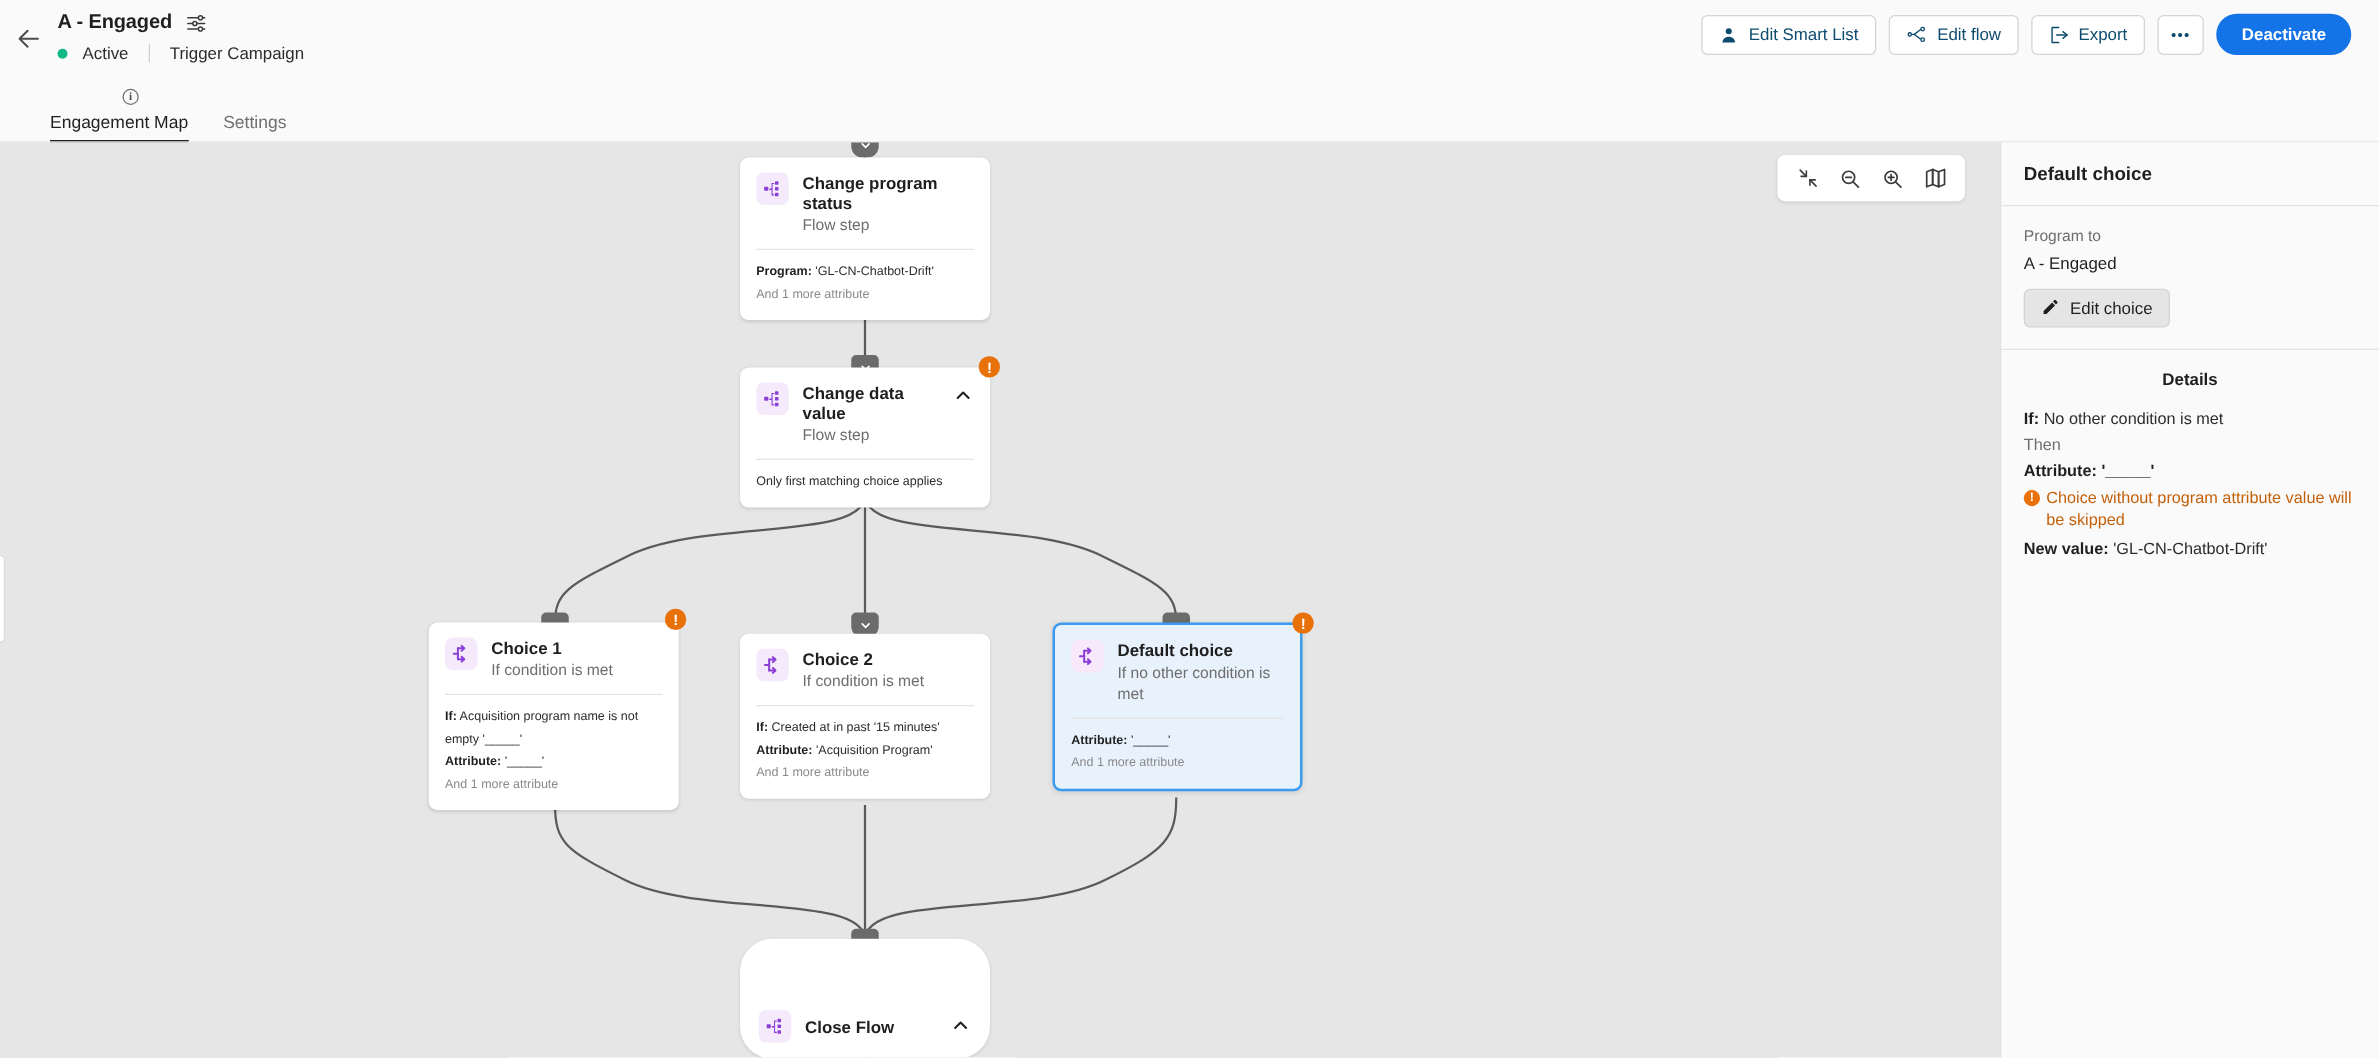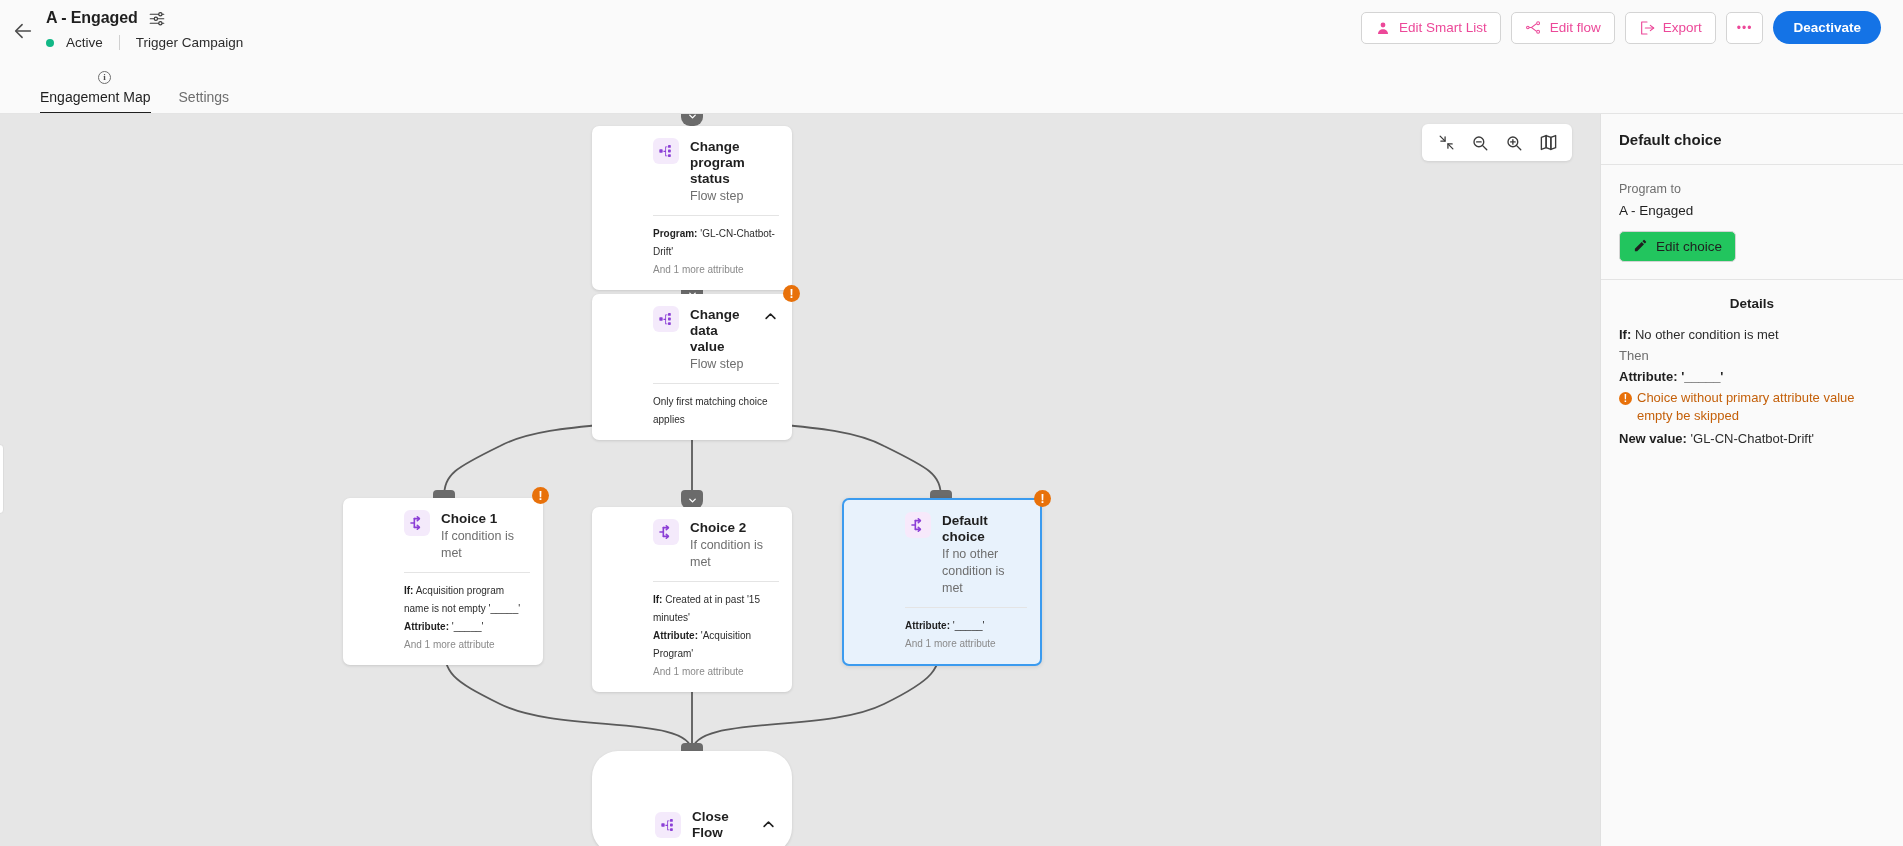--- a/index.html
+++ b/index.html
@@ -43,21 +43,21 @@
     display: inline-block; margin-right: 2px;
   }
   .status-sep { width: 1px; height: 15px; background: #d0d0d0; margin: 0 6px; }
 
   .header-actions {
     position: absolute; right: 22px; top: 11px;
     display: flex; align-items: center; gap: 10px;
   }
   .hbtn {
     height: 32px; border: 1px solid #d4d4d4; border-radius: 5px;
-    background: #ffffff; color: #ec4899; font-size: 13.5px;
+    background: #ffffff; color: #0c4a6e; font-size: 13.5px;
     display: inline-flex; align-items: center; gap: 8px;
     padding: 0 13px; cursor: pointer; font-family: inherit;
     white-space: nowrap;
   }
   .hbtn.icon-only { padding: 0 10px; }
   .hbtn-primary {
     height: 33px; border: none; border-radius: 17px;
     background: #1473E6; color: #fff; font-size: 13.5px; font-weight: bold;
     padding: 16px 20px; cursor: pointer; font-family: inherit;
     display: inline-flex; align-items: center;
@@ -126,21 +126,20 @@
     display: flex; align-items: center; justify-content: center;
     color: #fff; z-index: 20; cursor: pointer;
   }
   .handle svg { display:block; }
 
   
   .node {
     position: absolute; background: #ffffff; border-radius: 7px;
     box-shadow: 0 1px 3px rgba(0,0,0,0.13);
     z-index: 25;
-    padding-left: 48px;
   }
   .node-head {
     display: flex; align-items: flex-start; gap: 11px;
     padding: 12px 14px 10px 13px;
   }
   .node-ico {
     width: 26px; height: 26px; border-radius: 6px;
     background: #F4EAFB; flex: none;
     display: flex; align-items: center; justify-content: center;
   }
@@ -179,21 +178,21 @@
   }
   .panel-head {
     padding: 17px 18px 16px 18px; border-bottom: 1px solid #e4e4e4;
   }
   .panel-title { font-size: 15px; font-weight: bold; color: #1f1f1f; }
   .panel-sec { padding: 15px 18px 17px 18px; border-bottom: 1px solid #e4e4e4; }
   .panel-label { font-size: 12.5px; color: #6e6e6e; line-height: 19px; }
   .panel-value { font-size: 13.5px; color: #1f1f1f; line-height: 21px; margin-top: 1px; }
   .panel-btn {
     margin-top: 10px; height: 31px; border: 1px solid #d4d4d4; border-radius: 5px;
-    background: #22c55e; font-size: 13.5px; color: #1f1f1f; font-family: inherit;
+    background: #e5e5e5; font-size: 13.5px; color: #1f1f1f; font-family: inherit;
     display: inline-flex; align-items: center; gap: 8px; padding: 0 13px; cursor: pointer;
   }
   .panel-sec2 { padding: 16px 18px 18px 18px; }
   .panel-h2 { font-size: 13.5px; font-weight: bold; color: #1f1f1f; margin-bottom: 13px; text-align: center; }
   .detail-line { font-size: 13px; color: #2c2c2c; line-height: 21px; }
   .detail-line b { font-weight: bold; color: #1f1f1f; }
   .detail-muted { font-size: 13px; color: #6e6e6e; line-height: 21px; }
   .detail-warn {
     color: #C4600A; font-size: 13px; line-height: 18px;
     display: flex; gap: 5px; padding: 2px 0 3px 0;
@@ -572,21 +571,21 @@
         <b>If:</b>
         <span>No other condition is met</span>
       </div>
       <div class="detail-muted">Then</div>
       <div class="detail-line">
         <b>Attribute:</b>
         <b>'_____'</b>
       </div>
       <div class="detail-warn">
         <span class="wico">!</span>
-        <span>Choice without primary attribute value empty be skipped</span>
+        <span>Choice without program attribute value will be skipped</span>
       </div>
       <div class="detail-line">
         <b>New value:</b>
         <span>'GL-CN-Chatbot-Drift'</span>
       </div>
     </div>
   </div>
 
 </div>
 

